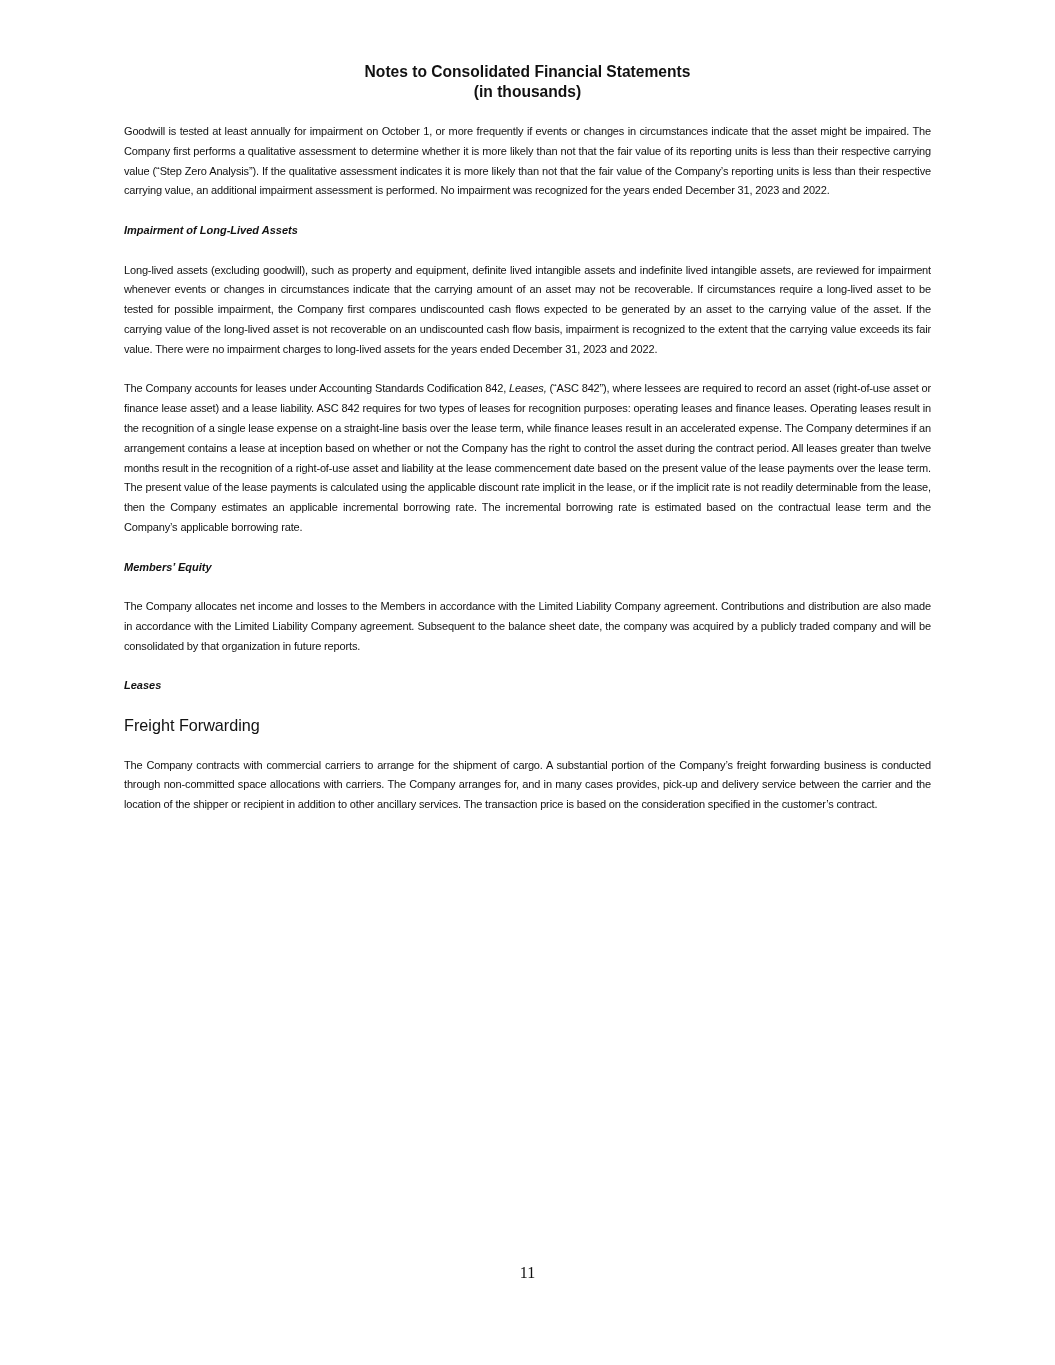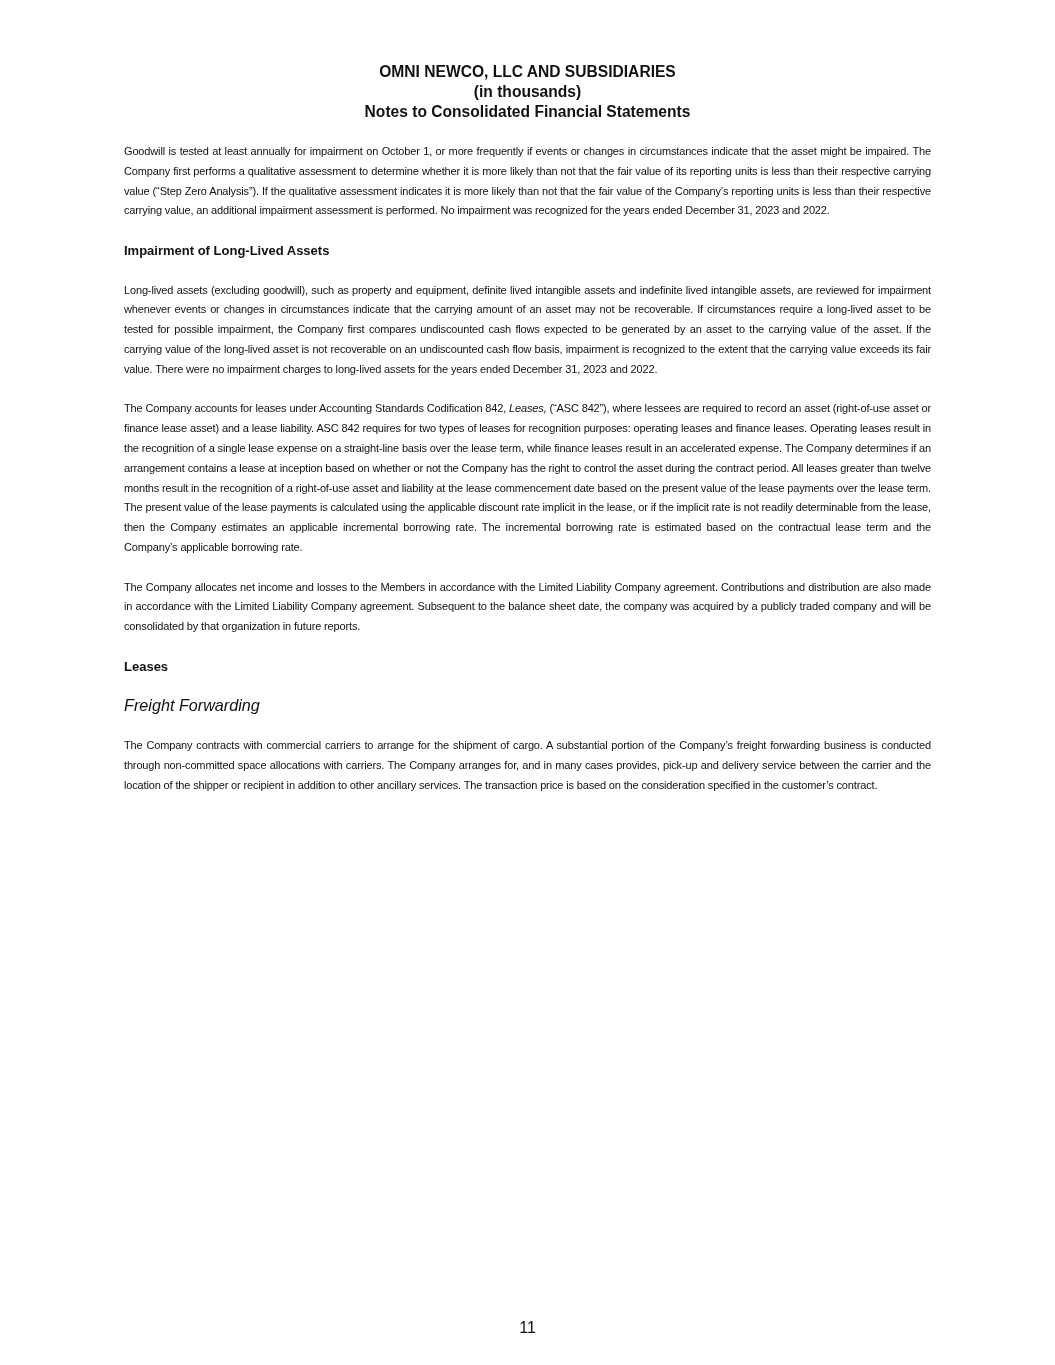--- a/index.html
+++ b/index.html
@@ -32,59 +32,60 @@
     p.body {
       margin: 0 0 19.8px 0;
       font-size: 11px;
       line-height: 19.8px;
       text-align: justify;
       letter-spacing: -0.15px;
     }
     p.body.last { margin-bottom: 16px; }
     h3.section {
       margin: 0 0 19.8px 0;
-      font-size: 13px;
+      font-size: 11px;
       line-height: 19.8px;
       font-weight: bold;
+      font-style: italic;
     }
     h4.subsection {
       margin: 0 0 19.8px 0;
       font-size: 16.2px;
       line-height: 19.8px;
       font-weight: normal;
-      font-style: italic;
     }
     .page-number {
       position: absolute;
       left: 0;
       width: 1055px;
-      top: 1318px;
+      top: 1263px;
       text-align: center;
       font-size: 16px;
       line-height: 20px;
+      font-family: Liberation Serif, serif;
     }
   </style>
 </head>
 <body>
 
 <div class="page">
 
   <div class="header">
-    <div>OMNI NEWCO, LLC AND SUBSIDIARIES</div>
+    <div>Notes to Consolidated Financial Statements</div>
     <div>(in thousands)</div>
-    <div>Notes to Consolidated Financial Statements</div>
   </div>
 
   <p class="body">Goodwill is tested at least annually for impairment on October 1, or more frequently if events or changes in circumstances indicate that the asset might be impaired. The Company first performs a qualitative assessment to determine whether it is more likely than not that the fair value of its reporting units is less than their respective carrying value (“Step Zero Analysis”). If the qualitative assessment indicates it is more likely than not that the fair value of the Company’s reporting units is less than their respective carrying value, an additional impairment assessment is performed. No impairment was recognized for the years ended December 31, 2023 and 2022.</p>
 
   <h3 class="section">Impairment of Long-Lived Assets</h3>
   <p class="body">Long-lived assets (excluding goodwill), such as property and equipment, definite lived intangible assets and indefinite lived intangible assets, are reviewed for impairment whenever events or changes in circumstances indicate that the carrying amount of an asset may not be recoverable. If circumstances require a long-lived asset to be tested for possible impairment, the Company first compares undiscounted cash flows expected to be generated by an asset to the carrying value of the asset. If the carrying value of the long-lived asset is not recoverable on an undiscounted cash flow basis, impairment is recognized to the extent that the carrying value exceeds its fair value. There were no impairment charges to long-lived assets for the years ended December 31, 2023 and 2022.</p>
 
   <p class="body"><span>The Company accounts for leases under Accounting Standards Codification 842, </span><em>Leases,</em><span> (“ASC 842”), where lessees are required to record an asset (right-of-use asset or finance lease asset) and a lease liability. ASC 842 requires for two types of leases for recognition purposes: operating leases and finance leases. Operating leases result in the recognition of a single lease expense on a straight-line basis over the lease term, while finance leases result in an accelerated expense. The Company determines if an arrangement contains a lease at inception based on whether or not the Company has the right to control the asset during the contract period. All leases greater than twelve months result in the recognition of a right-of-use asset and liability at the lease commencement date based on the present value of the lease payments over the lease term. The present value of the lease payments is calculated using the applicable discount rate implicit in the lease, or if the implicit rate is not readily determinable from the lease, then the Company estimates an applicable incremental borrowing rate. The incremental borrowing rate is estimated based on the contractual lease term and the Company’s applicable borrowing rate.</span></p>
 
+  <h3 class="section">Members’ Equity</h3>
   <p class="body">The Company allocates net income and losses to the Members in accordance with the Limited Liability Company agreement. Contributions and distribution are also made in accordance with the Limited Liability Company agreement. Subsequent to the balance sheet date, the company was acquired by a publicly traded company and will be consolidated by that organization in future reports.</p>
 
   <h3 class="section">Leases</h3>
   <h4 class="subsection">Freight Forwarding</h4>
   <p class="body last">The Company contracts with commercial carriers to arrange for the shipment of cargo. A substantial portion of the Company’s freight forwarding business is conducted through non-committed space allocations with carriers. The Company arranges for, and in many cases provides, pick-up and delivery service between the carrier and the location of the shipper or recipient in addition to other ancillary services. The transaction price is based on the consideration specified in the customer’s contract.</p>
 
 </div>
 
 <div class="page-number">11</div>
 

